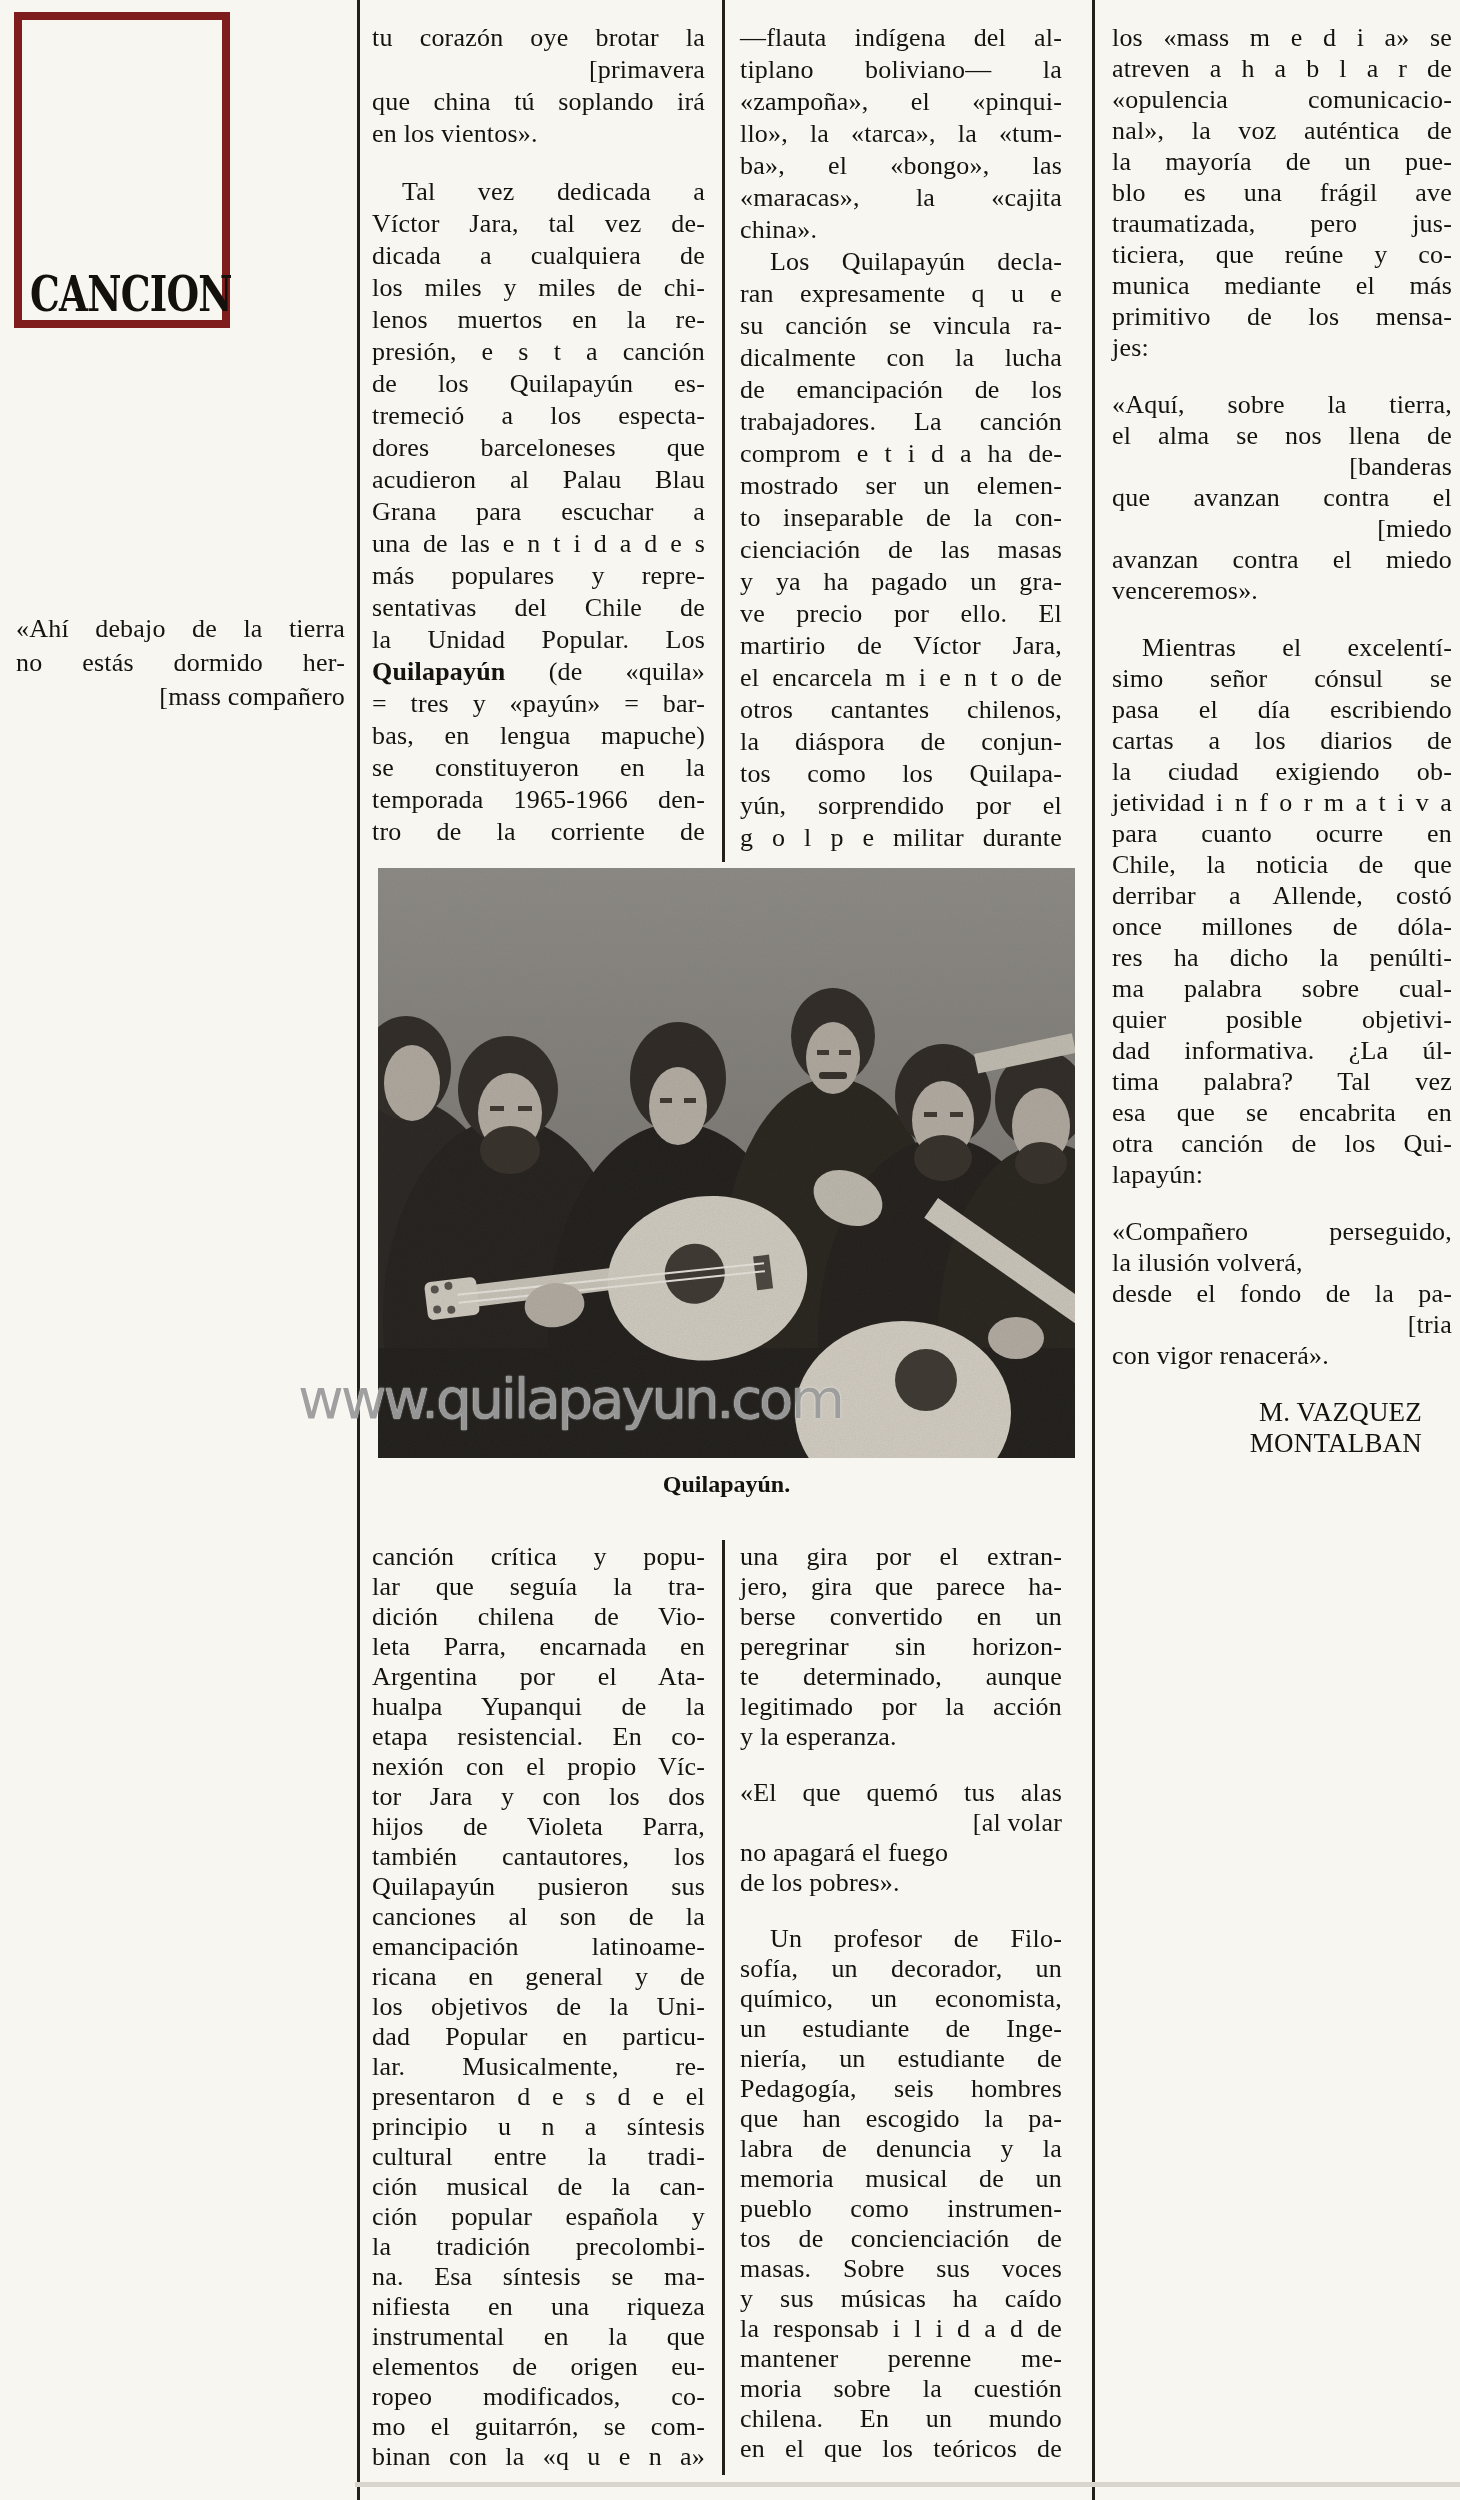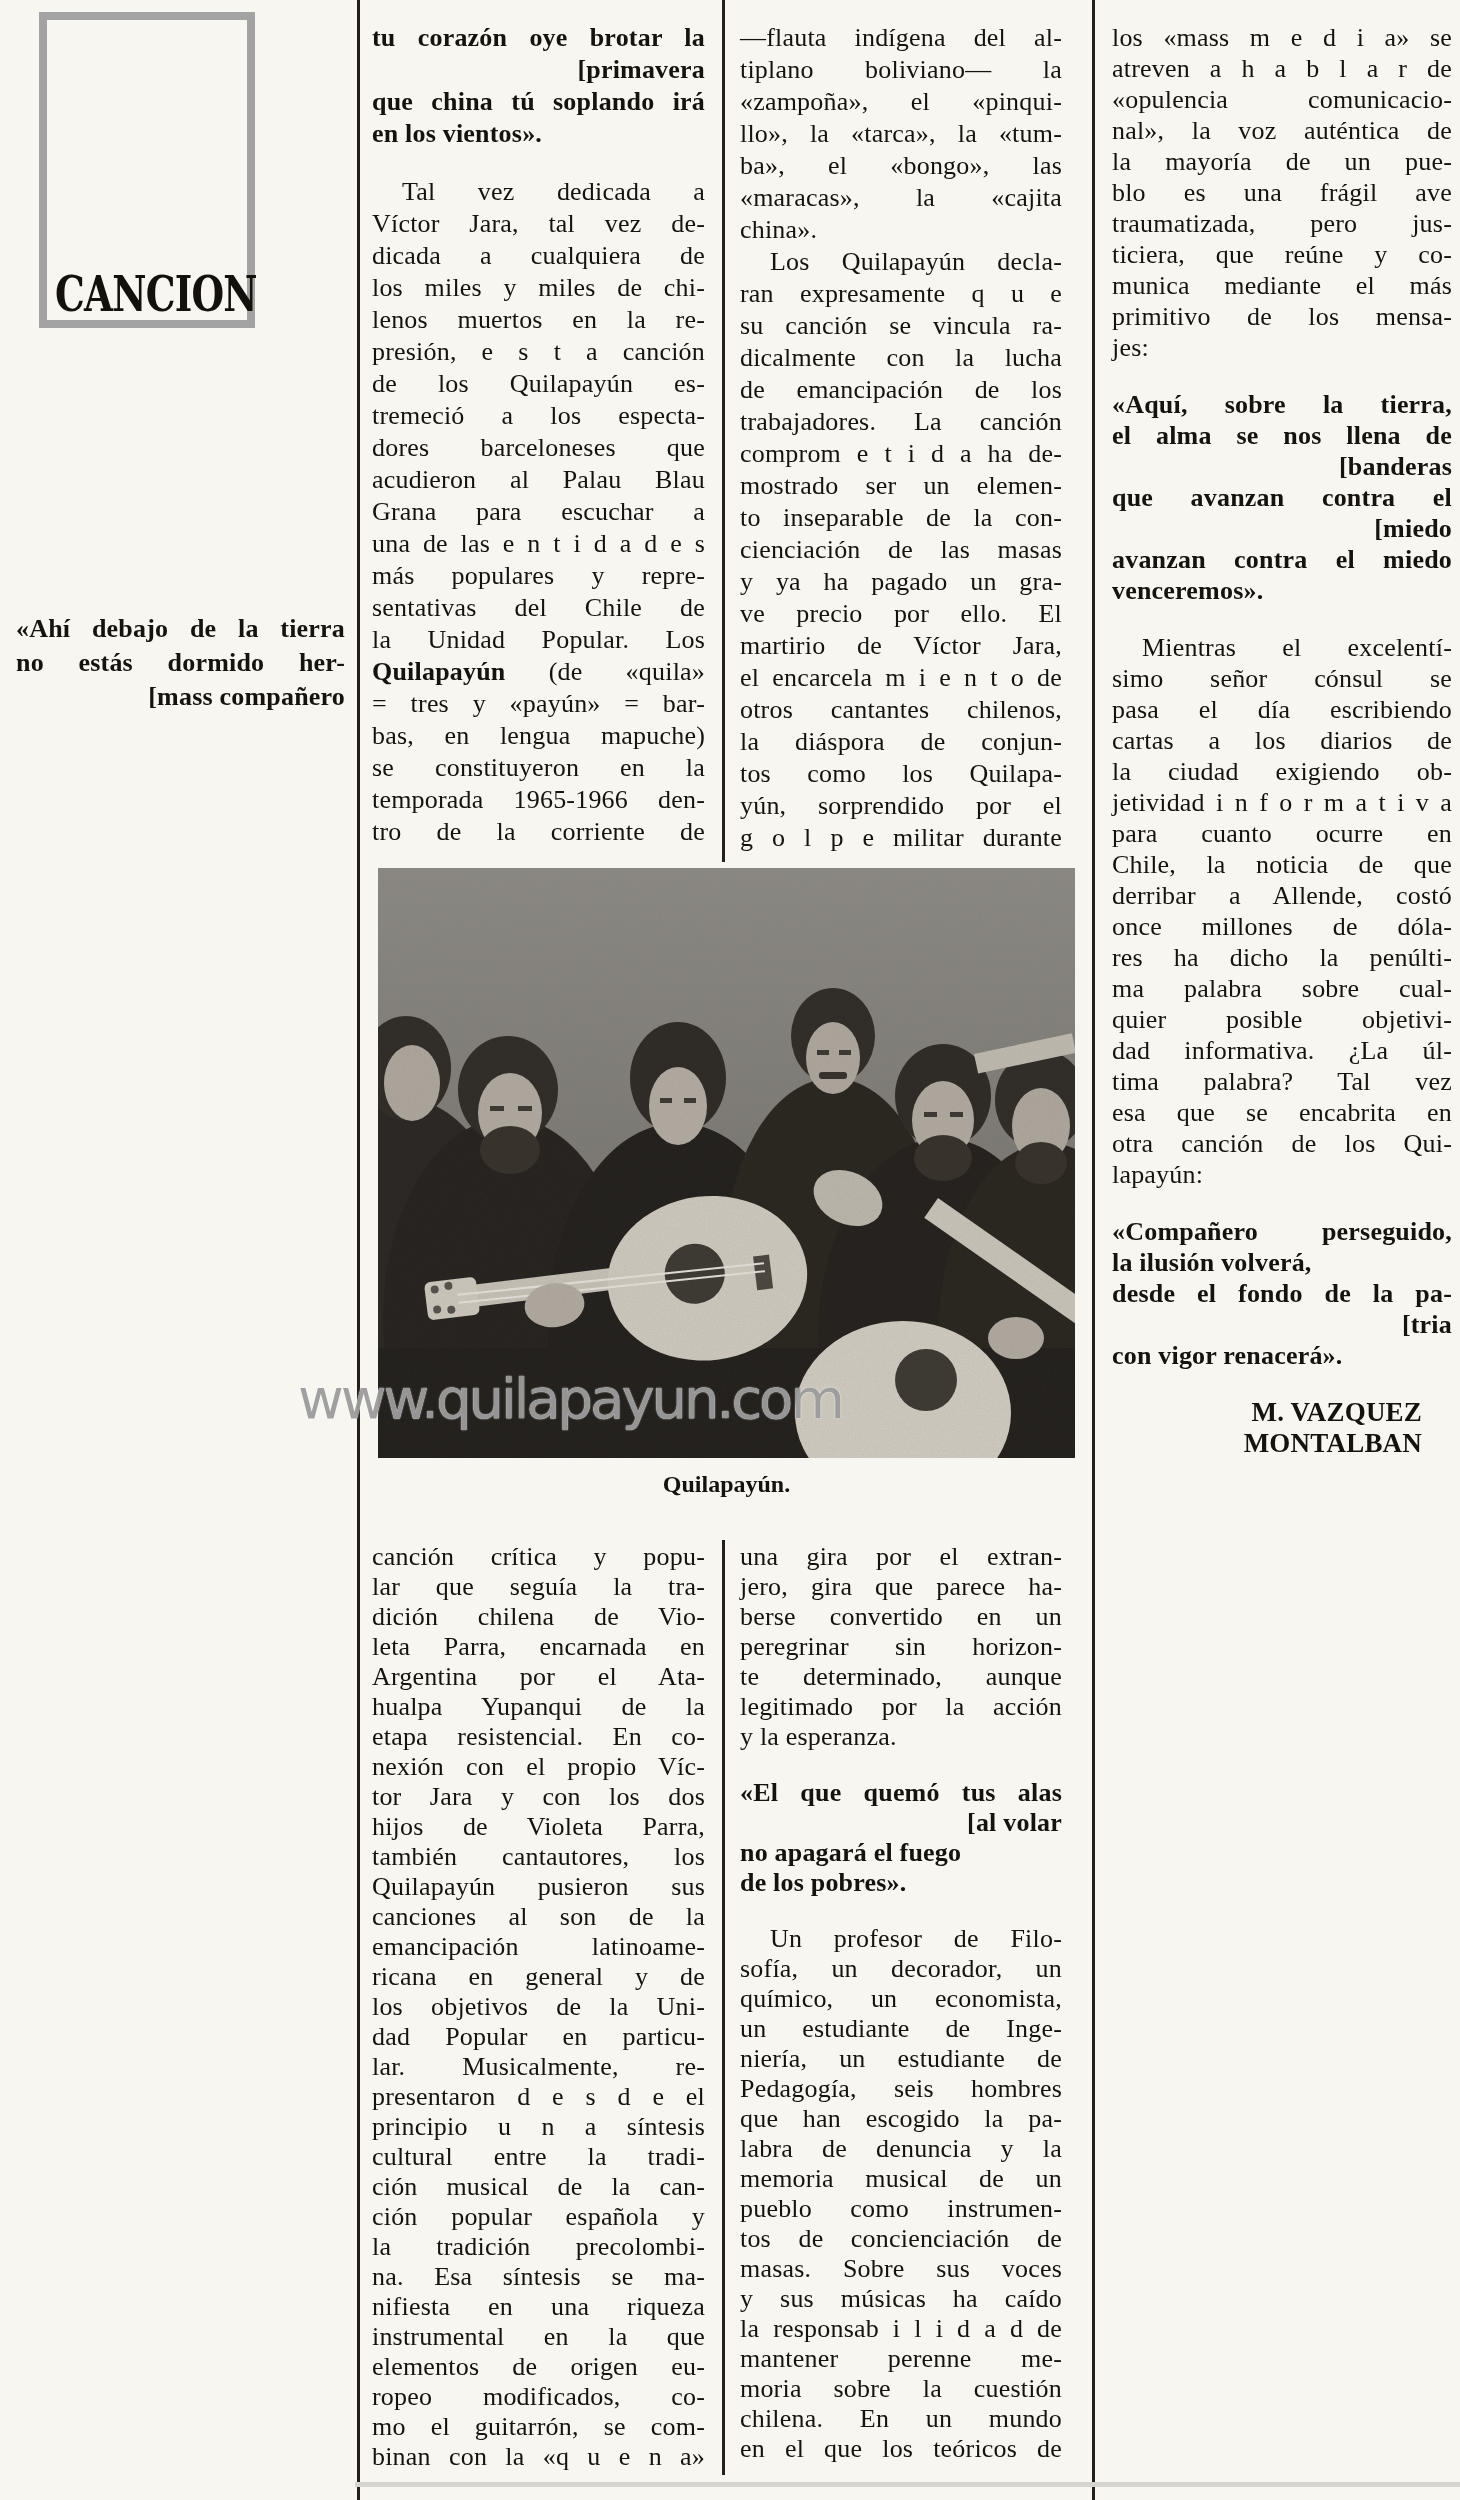--- a/index.html
+++ b/index.html
@@ -8,36 +8,36 @@
     background:#f8f6f1;color:#16130f;overflow:hidden;
     font-family:"Liberation Serif", serif;
   }
   
   .ln{
     font-size:26px;line-height:31px;letter-spacing:.2px;
     text-align:justify;text-align-last:justify;text-justify:inter-word;
   }
   .ln.l{text-align-last:left}
   .ln.i{text-indent:30px}
-  .ln.b,.ln.bj,.ln.br,.ln.sig{font-weight:bold}
+  .ln.b,.ln.bj,.ln.br,.ln.sig{font-weight:normal}
   .ln.b{text-align-last:left}
   .ln.br{text-align-last:right}
   .ln.sig{text-align-last:right;padding-right:30px;font-size:27px}
   .ln.h{
     font-family:"DejaVu Serif",serif;font-style:italic;font-weight:bold;
     font-size:34px;line-height:34px;word-spacing:9px;text-align-last:left;
     letter-spacing:0;
   }
   .gap{height:26px}
   
   .abs{position:absolute}
   .leftstrip{left:14px;top:0;width:331px;height:860px}
   .masthead{
     position:absolute;left:0;top:12px;width:200px;height:300px;
-    border:8px solid #a3a3a3;background:#f8f6f1;margin-left:25px;
+    border:8px solid #7f1d1d;background:#f8f6f1;
   }
   .masthead .mlabel{
     position:absolute;left:8px;bottom:-2px;
     font-family:"DejaVu Serif",serif;font-weight:bold;font-size:48px;
     letter-spacing:-1px;transform:scaleX(.78);transform-origin:left bottom;
     white-space:nowrap;color:#14100b;
   }
   .headline{position:absolute;left:2px;top:382px;width:320px}
   .lede{position:absolute;left:2px;top:497px;width:329px}
   .lede .ln{line-height:33px}

